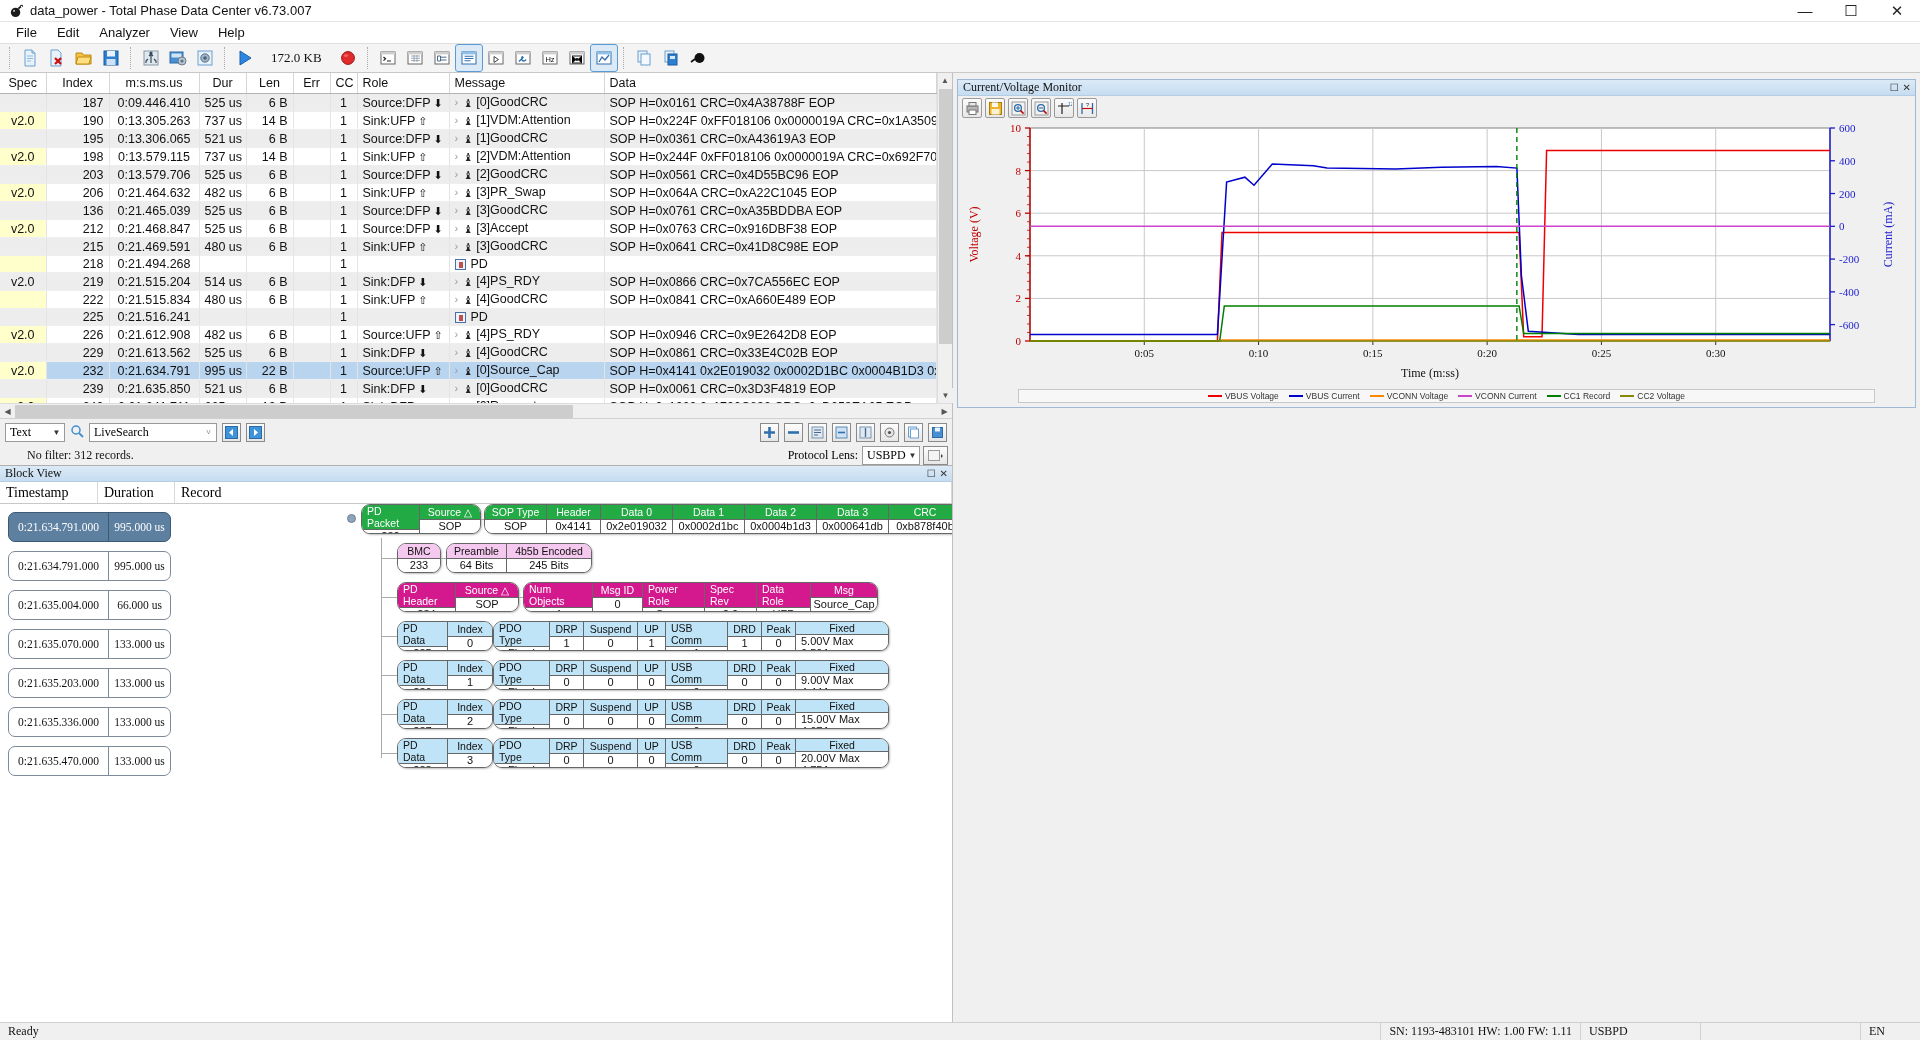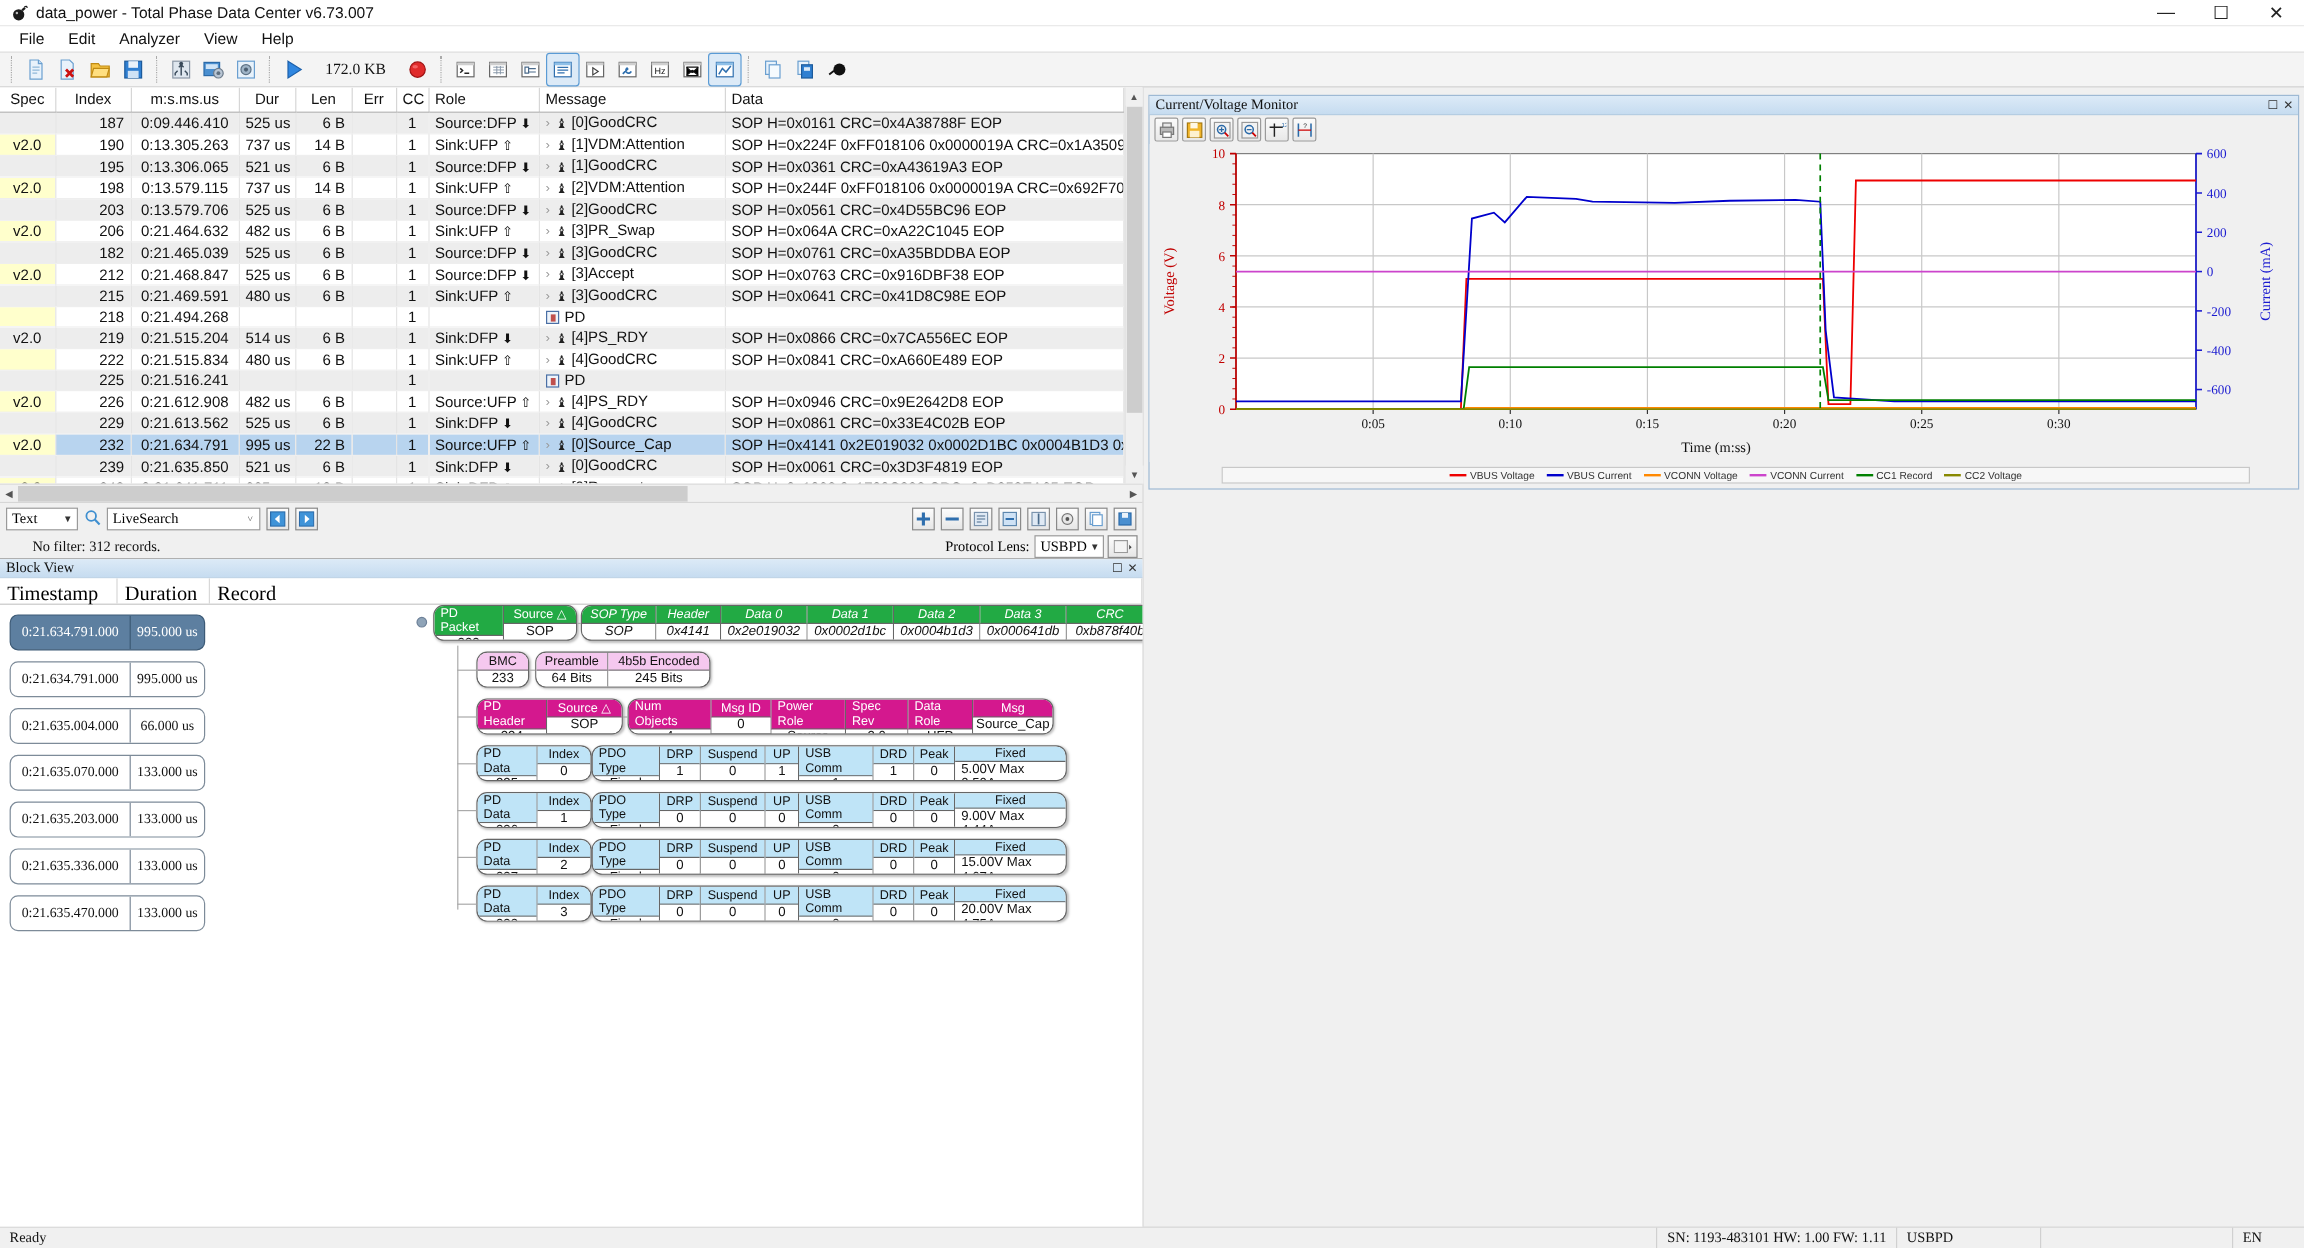--- a/index.html
+++ b/index.html
@@ -76,21 +76,21 @@
   .sqbtn { width:19px;height:19px;border:1px solid #8a8a8a;background:linear-gradient(#fdfdfd,#e6e6e6);
            display:flex;align-items:center;justify-content:center; }
   #statusfilter { height:20px; background:#f0f0f0; font-family:"Liberation Serif", serif; font-size:12px;
                   padding-left:6px; color:#111; display:flex; align-items:center;}
   
   #blockview { flex:1; display:flex; flex-direction:column; background:#fff; border-top:1px solid #b0b0b0;}
   .panel-title { height:16px; background:linear-gradient(#dceaf7,#c6dcf0); font-family:"Liberation Serif", serif;
                  font-size:12px; padding-left:5px; display:flex; align-items:center; color:#111;
                  border-bottom:1px solid #b5cde2; }
   .panel-title .ptools { margin-left:auto; display:flex; gap:4px; padding-right:4px; font-size:10px; color:#333;}
-  #bv-head { height:22px; display:flex; border-bottom:1px solid #c8c8c8; background:#fff; font-family:"Liberation Serif", serif; font-size:17px;}
+  #bv-head { height:22px; display:flex; border-bottom:1px solid #c8c8c8; background:#fff; font-family:"Liberation Serif", serif; font-size:14px;}
   #bv-head div { padding:3px 6px; border-right:1px solid #d8d8d8; }
   #bv-body { flex:1; display:flex; overflow:hidden; }
   #bv-left { width:175px; padding-top:8px; }
   .tsblock { display:flex; width:163px; height:30px; margin:0 0 9px 8px;
              background:#fff; border:1px solid #7d8b99; border-radius:7px; overflow:hidden;
              font-family:"Liberation Serif", serif; font-size:11.5px; color:#111; }
   .tsblock .ts { flex:1; display:flex; align-items:center; justify-content:center; }
   .tsblock .du { width:62px; display:flex; align-items:center; justify-content:center; border-left:1px solid #7d8b99;}
   .tsblock.sel { background:#5d7fa0; border-color:#3c5a76; color:#fff; }
   .tsblock.sel .du { border-left-color:#3c5a76; }
@@ -407,21 +407,21 @@
                 <td class="num">482 us</td>
                 <td class="num">6 B</td>
                 <td></td>
                 <td class="ctr">1</td>
                 <td>Sink:UFP<span class="arw">⇧</span></td>
                 <td><span class="chev">›</span><span class="usbicon">♝</span>[3]PR_Swap</td>
                 <td>SOP H=0x064A CRC=0xA22C1045 EOP</td>
               </tr>
               <tr class="alt">
                 <td class="spec"></td>
-                <td class="num">182</td>
+                <td class="num">136</td>
                 <td class="ctr">0:21.465.039</td>
                 <td class="num">525 us</td>
                 <td class="num">6 B</td>
                 <td></td>
                 <td class="ctr">1</td>
                 <td>Source:DFP<span class="arw">⬇</span></td>
                 <td><span class="chev">›</span><span class="usbicon">♝</span>[3]GoodCRC</td>
                 <td>SOP H=0x0761 CRC=0xA35BDDBA EOP</td>
               </tr>
               <tr>
@@ -714,21 +714,21 @@
             <div class="node green" style="left: 186px; top: 0px;">
               <div class="col" style="width: 58px;">
                 <div class="h">PD Packet</div>
                 <div class="v">232</div>
               </div>
               <div class="col" style="width: 60px;">
                 <div class="h">Source △</div>
                 <div class="v">SOP</div>
               </div>
             </div>
-            <div class="node green" style="left: 309px; top: 0px; font-style: italic;">
+            <div class="node green" style="left: 309px; top: 0px;">
               <div class="col" style="width: 62px;">
                 <div class="h">SOP Type</div>
                 <div class="v">SOP</div>
               </div>
               <div class="col" style="width: 54px;">
                 <div class="h">Header</div>
                 <div class="v">0x4141</div>
               </div>
               <div class="col" style="width: 72px;">
                 <div class="h">Data 0</div>

